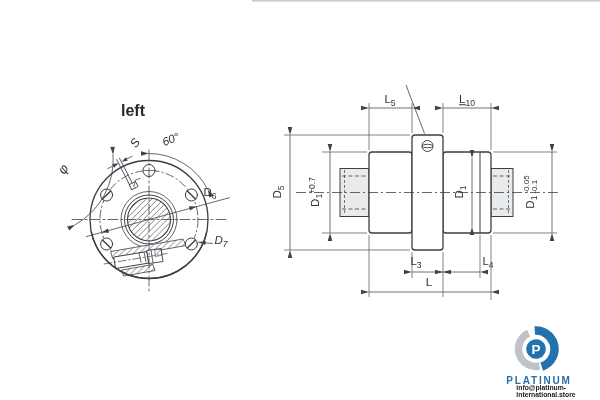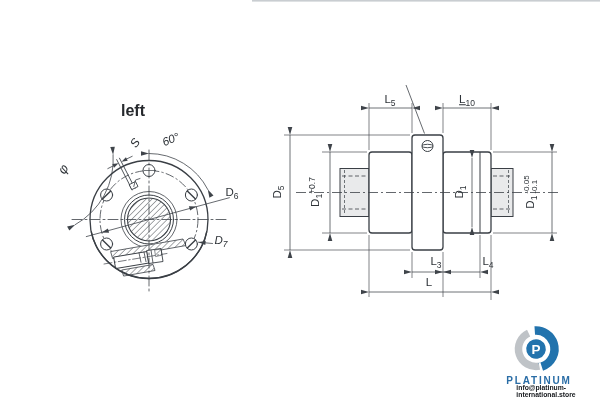--- a/index.html
+++ b/index.html
@@ -173,21 +173,21 @@
 </svg>
 
 <div class="lbl bold-title" style="left:133px;top:111px;">left</div>
 
 <div class="lbl it" style="left:135px;top:143px;transform:translate(-50%,-50%) rotate(-55deg);font-size:12px;">S</div>
 
 <div class="lbl it" style="left:171px;top:140px;transform:translate(-50%,-50%) rotate(-22deg);">60°</div>
 
 <div class="lbl it" style="left:63px;top:169px;transform:translate(-50%,-50%) rotate(-55deg);font-size:13px;">φ</div>
 
-<div class="lbl" style="left:232px;top:194px;text-align:right;">
+<div class="lbl" style="left:210px;top:194px;text-align:right;">
   <span>D</span><sub>6</sub>
 </div>
 
 <div class="lbl" style="left:221px;top:241.5px;font-style:italic;">
   <span>D</span><sub>7</sub>
 </div>
 
 <div class="lbl" style="left:390px;top:101px;">
   <span>L</span><sub>5</sub>
 </div>
@@ -208,21 +208,21 @@
   <span>D</span><sub>1</sub>
 </div>
 
 <div class="lbl rot" style="left:531px;top:192px;">
   <span>D</span><sub>1</sub><span class="tolstack">
         <span>-0.05</span>
         <span>-0.1</span>
       </span>
 </div>
 
-<div class="lbl" style="left:436px;top:263px;">
+<div class="lbl" style="left:416px;top:263px;">
   <span>L</span><sub>3</sub>
 </div>
 
 <div class="lbl" style="left:461px;top:263px;margin-left:27px;">
   <span>L</span><sub>4</sub>
 </div>
 
 <div class="lbl" style="left:429px;top:283px;">
   <span>L</span>
 </div>

